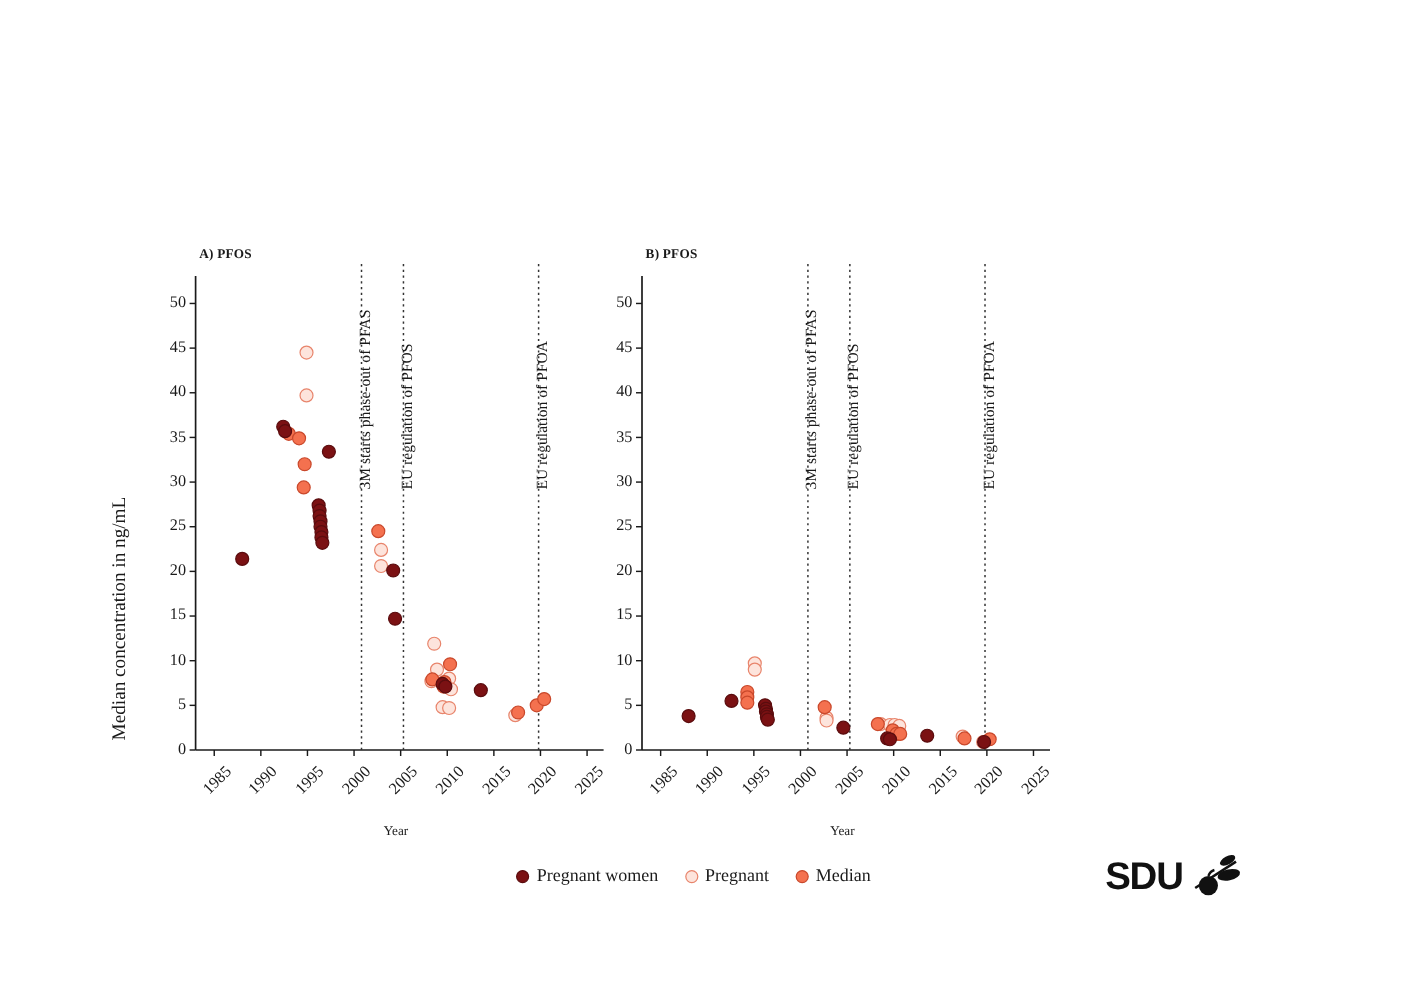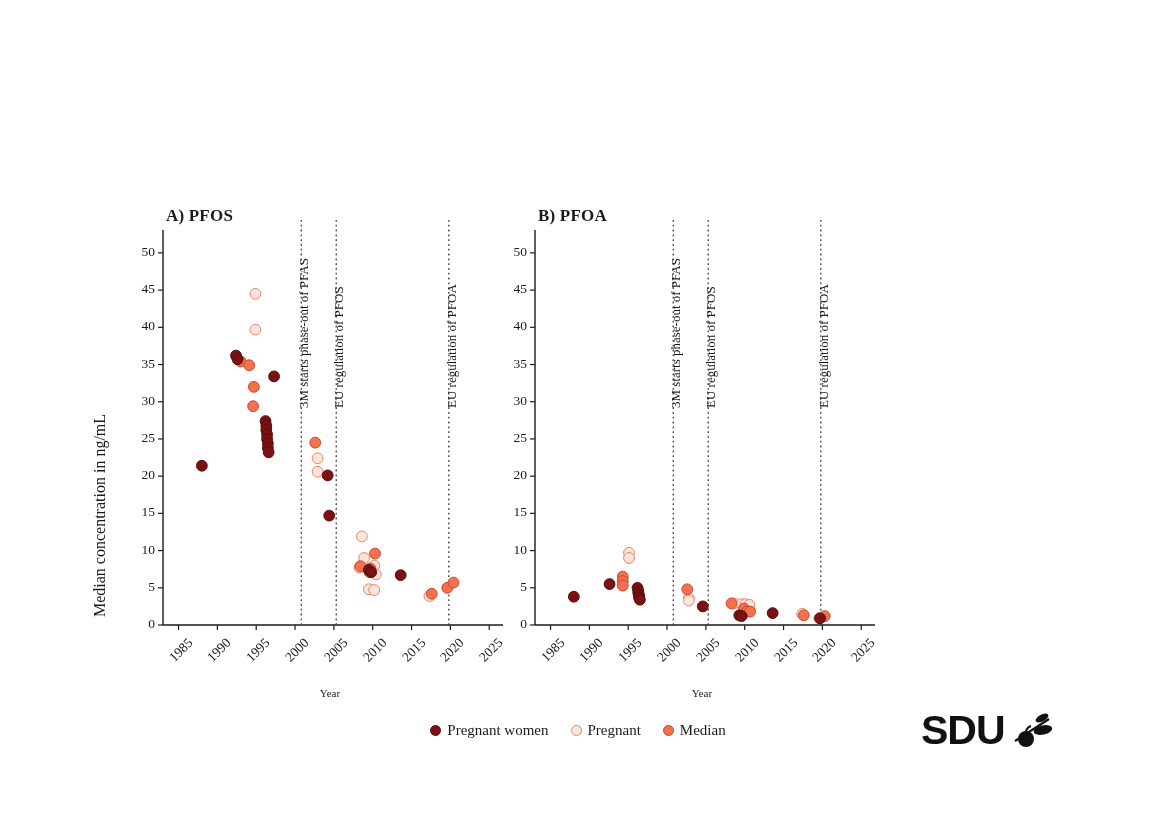--- a/index.html
+++ b/index.html
@@ -17,21 +17,21 @@
   }
   #figure-root {
     position: absolute;
     left: 0; top: 0;
     width: 1169px;
     height: 827px;
   }
   .panel-title {
     position: absolute;
     font-weight: bold;
-    font-size: 17px;
+    font-size: 11px;
     letter-spacing: 0.2px;
     white-space: nowrap;
   }
   .axis-label-y {
     position: absolute;
     font-size: 16px;
     white-space: nowrap;
     transform-origin: 0 0;
     transform: rotate(-90deg);
   }
@@ -90,21 +90,21 @@
   }
   .caption b { font-weight: bold; }
   .logo-wrap {
     position: absolute;
     display: flex;
     align-items: center;
   }
   .logo-text {
     font-family: "Liberation Sans", sans-serif;
     font-weight: bold;
-    font-size: 41px;
+    font-size: 32px;
     letter-spacing: -1px;
     color: #111111;
     line-height: 1;
   }
   svg { display: block; overflow: visible; }
 </style>
 </head>
 <body>
 
 <div id="figure-root">
@@ -195,21 +195,21 @@
     <div class="tick-label-x" style="left: 339.884px; top: 635px; width: 44px; margin-left: -44px;">2005</div>
     <div class="tick-label-x" style="left: 378.721px; top: 635px; width: 44px; margin-left: -44px;">2010</div>
     <div class="tick-label-x" style="left: 417.558px; top: 635px; width: 44px; margin-left: -44px;">2015</div>
     <div class="tick-label-x" style="left: 456.395px; top: 635px; width: 44px; margin-left: -44px;">2020</div>
     <div class="tick-label-x" style="left: 495.233px; top: 635px; width: 44px; margin-left: -44px;">2025</div>
     <div class="axis-label-x" style="left: 163px; width: 334px; top: 687px;">Year</div>
     <div class="axis-label-y" style="left: 91px; top: 617px;">Median concentration in ng/mL</div>
     <div class="vline-label" style="left: 296.26px; top: 408px;">3M starts phase-out of PFAS</div>
     <div class="vline-label" style="left: 331.214px; top: 408px;">EU regulation of PFOS</div>
     <div class="vline-label" style="left: 443.842px; top: 408px;">EU regulation of PFOA</div>
-    <div class="panel-title" style="left: 538px; top: 206px;">B) PFOA</div>
+    <div class="panel-title" style="left: 538px; top: 206px;">B) PFOS</div>
     <svg width="1169" height="827" style="position: absolute; left: 0px; top: 0px; pointer-events: none;">
       <line x1="535" y1="230" x2="535" y2="625" stroke="#1a1a1a" stroke-width="1.4"></line>
       <line x1="535" y1="625" x2="875" y2="625" stroke="#1a1a1a" stroke-width="1.4"></line>
       <line x1="530" y1="625" x2="535" y2="625" stroke="#1a1a1a" stroke-width="1.2"></line>
       <line x1="530" y1="587.7884615384615" x2="535" y2="587.7884615384615" stroke="#1a1a1a" stroke-width="1.2"></line>
       <line x1="530" y1="550.5769230769231" x2="535" y2="550.5769230769231" stroke="#1a1a1a" stroke-width="1.2"></line>
       <line x1="530" y1="513.3653846153846" x2="535" y2="513.3653846153846" stroke="#1a1a1a" stroke-width="1.2"></line>
       <line x1="530" y1="476.15384615384613" x2="535" y2="476.15384615384613" stroke="#1a1a1a" stroke-width="1.2"></line>
       <line x1="530" y1="438.9423076923077" x2="535" y2="438.9423076923077" stroke="#1a1a1a" stroke-width="1.2"></line>
       <line x1="530" y1="401.7307692307693" x2="535" y2="401.7307692307693" stroke="#1a1a1a" stroke-width="1.2"></line>

